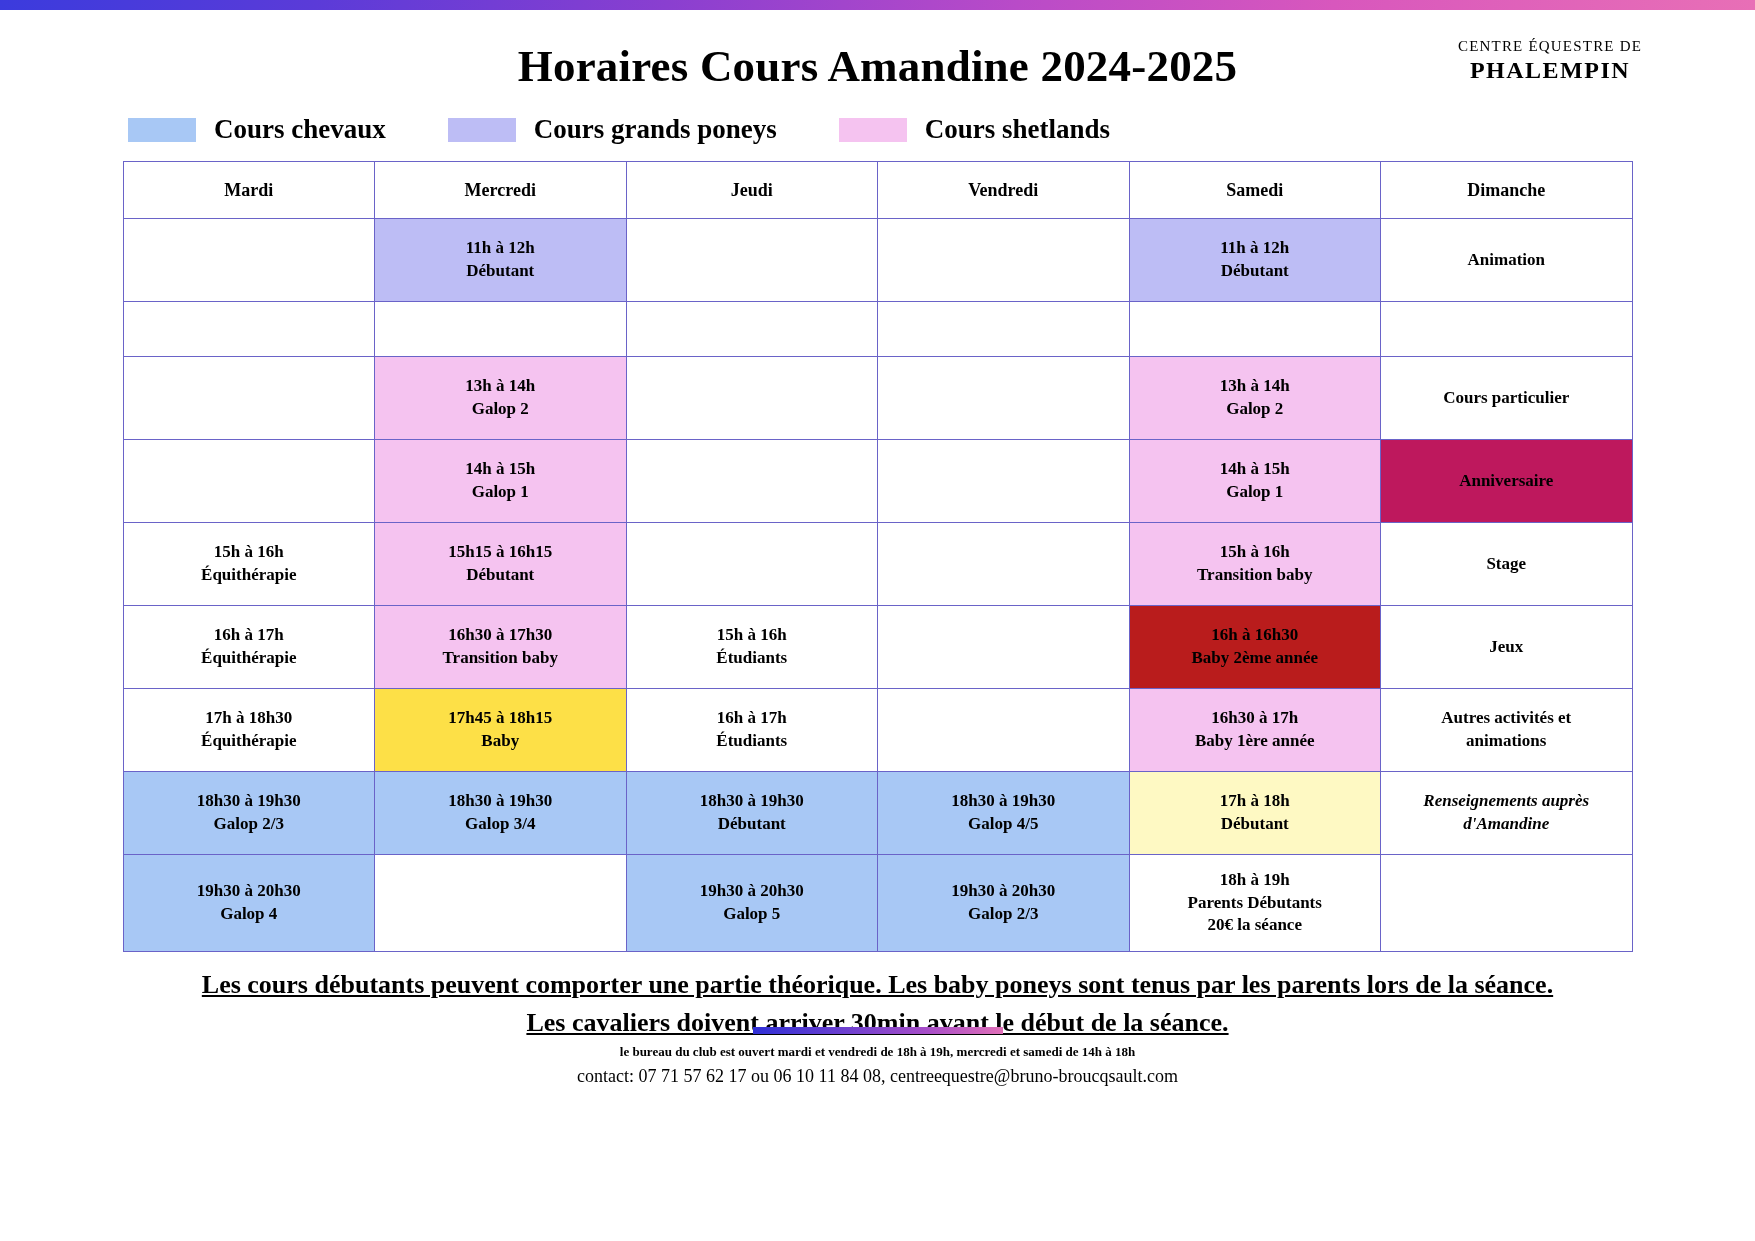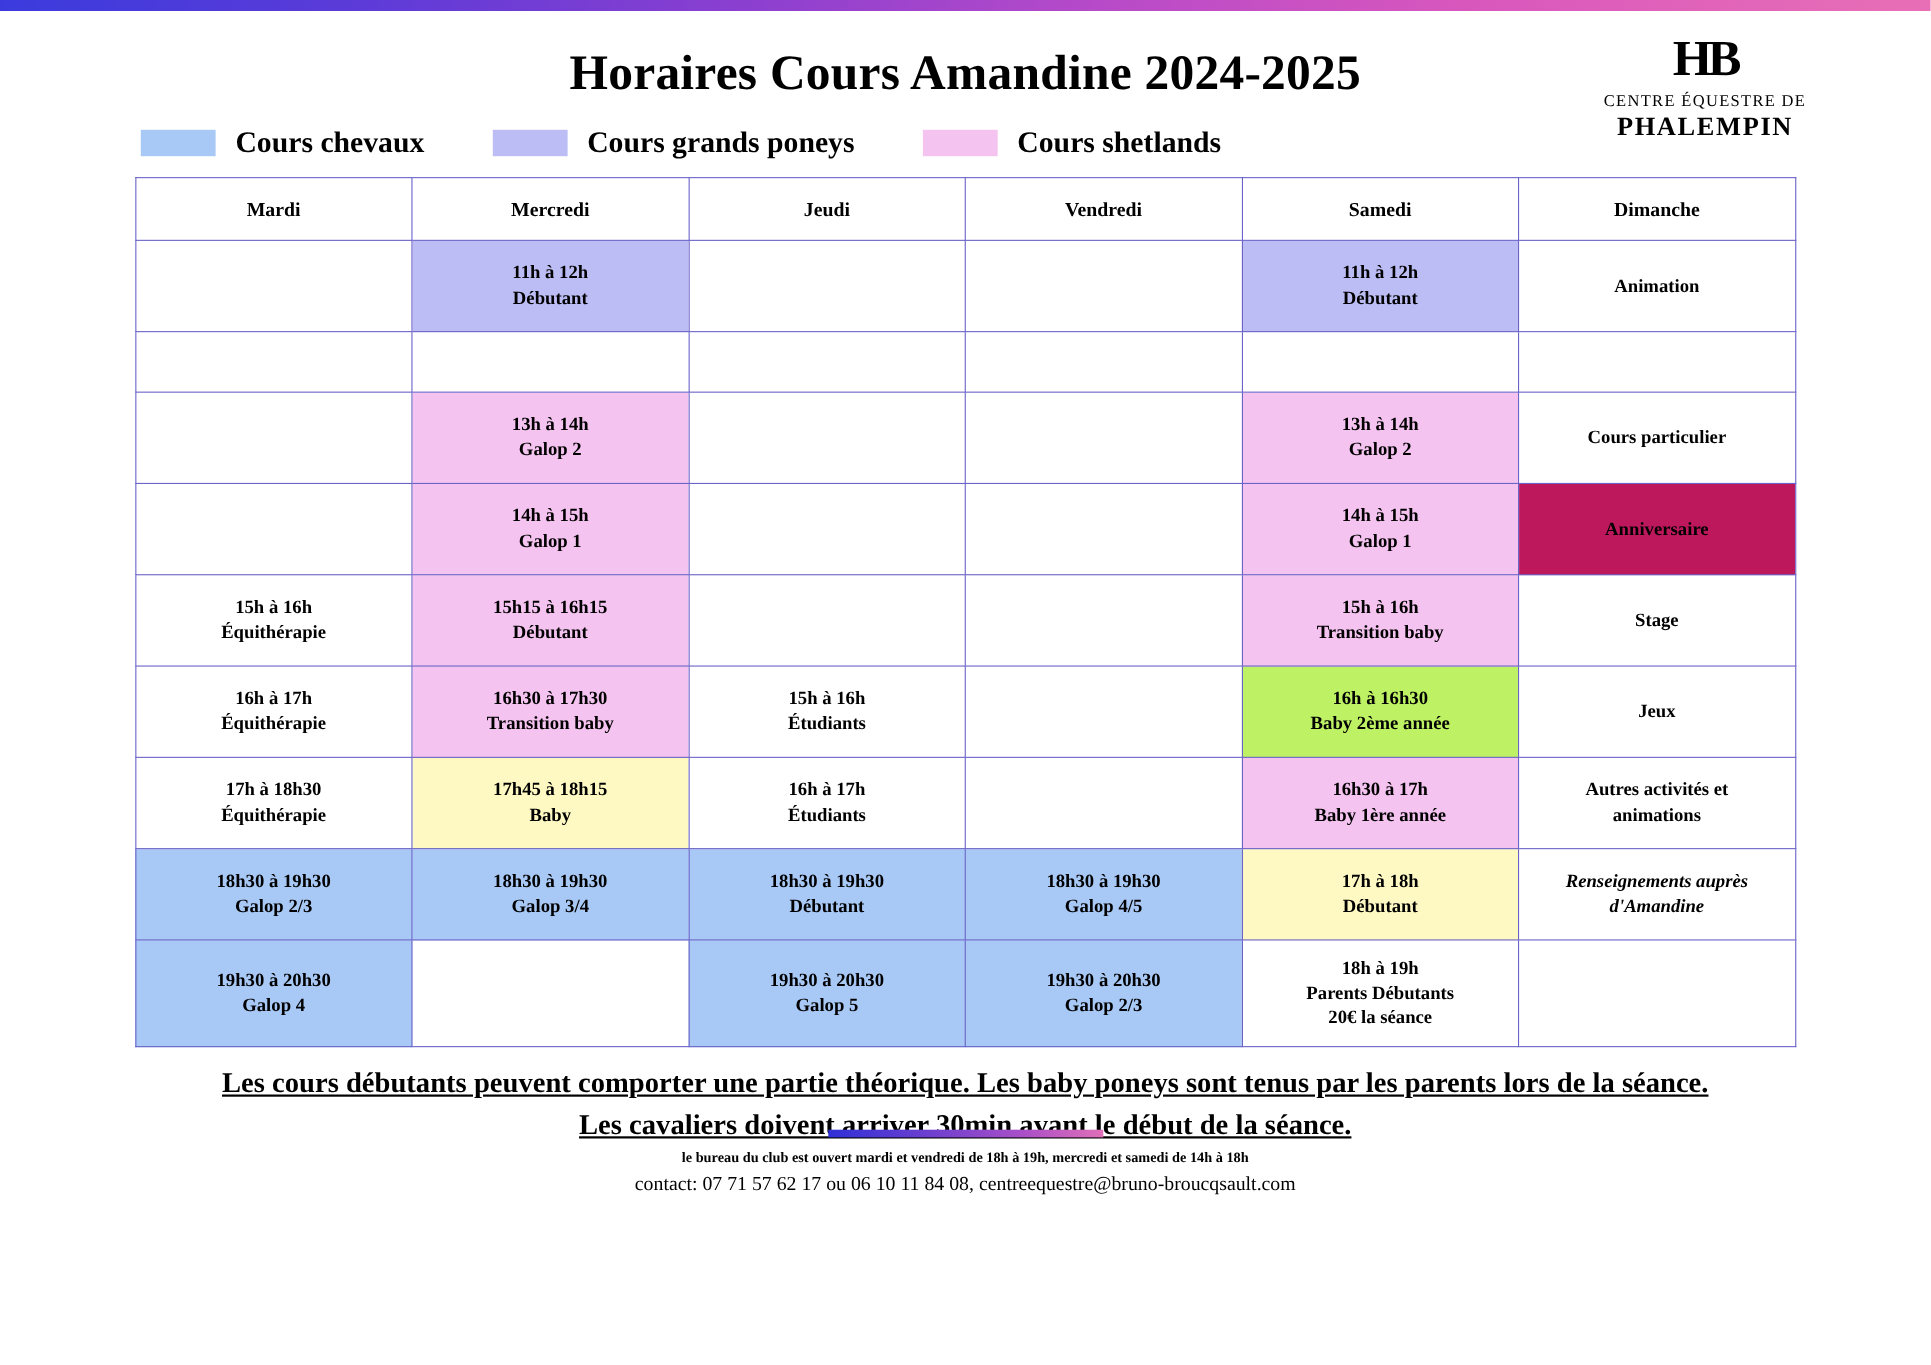--- a/index.html
+++ b/index.html
@@ -137,21 +137,20 @@
 </head>
 <body>
 
 <div class="top-bar"></div>
 
 <div class="page">
 
   <h1 class="title">Horaires Cours Amandine 2024-2025</h1>
 
   <div class="logo-block">
-    <div class="logo-mark">HB</div>
     <div class="logo-sub1">CENTRE ÉQUESTRE DE</div>
     <div class="logo-sub2">PHALEMPIN</div>
   </div>
 
   <div class="legend" id="legend">
       <div class="legend-item">
         <span class="legend-swatch" style="background: rgb(168, 200, 245);"></span>
         <span class="legend-label">Cours chevaux</span>
       </div>
       <div class="legend-item">
@@ -258,34 +257,34 @@
           </td>
           <td style="background: rgb(245, 195, 240);">
             <span class="l1">16h30 à 17h30</span>
             <span class="l2">Transition baby</span>
           </td>
           <td style="background: rgb(255, 255, 255);">
             <span class="l1">15h à 16h</span>
             <span class="l2">Étudiants</span>
           </td>
           <td style="background: rgb(255, 255, 255);"></td>
-          <td style="background: #bef264;">
+          <td style="background: #b91c1c;">
             <span class="l1">16h à 16h30</span>
             <span class="l2">Baby 2ème année</span>
           </td>
           <td style="background: rgb(255, 255, 255);">
             <span class="l1">Jeux</span>
           </td>
         </tr>
         <tr>
           <td style="background: rgb(255, 255, 255);">
             <span class="l1">17h à 18h30</span>
             <span class="l2">Équithérapie</span>
           </td>
-          <td style="background: #fef9c3;">
+          <td style="background: #fde047;">
             <span class="l1">17h45 à 18h15</span>
             <span class="l2">Baby</span>
           </td>
           <td style="background: rgb(255, 255, 255);">
             <span class="l1">16h à 17h</span>
             <span class="l2">Étudiants</span>
           </td>
           <td style="background: rgb(255, 255, 255);"></td>
           <td style="background: rgb(245, 195, 240);">
             <span class="l1">16h30 à 17h</span>

